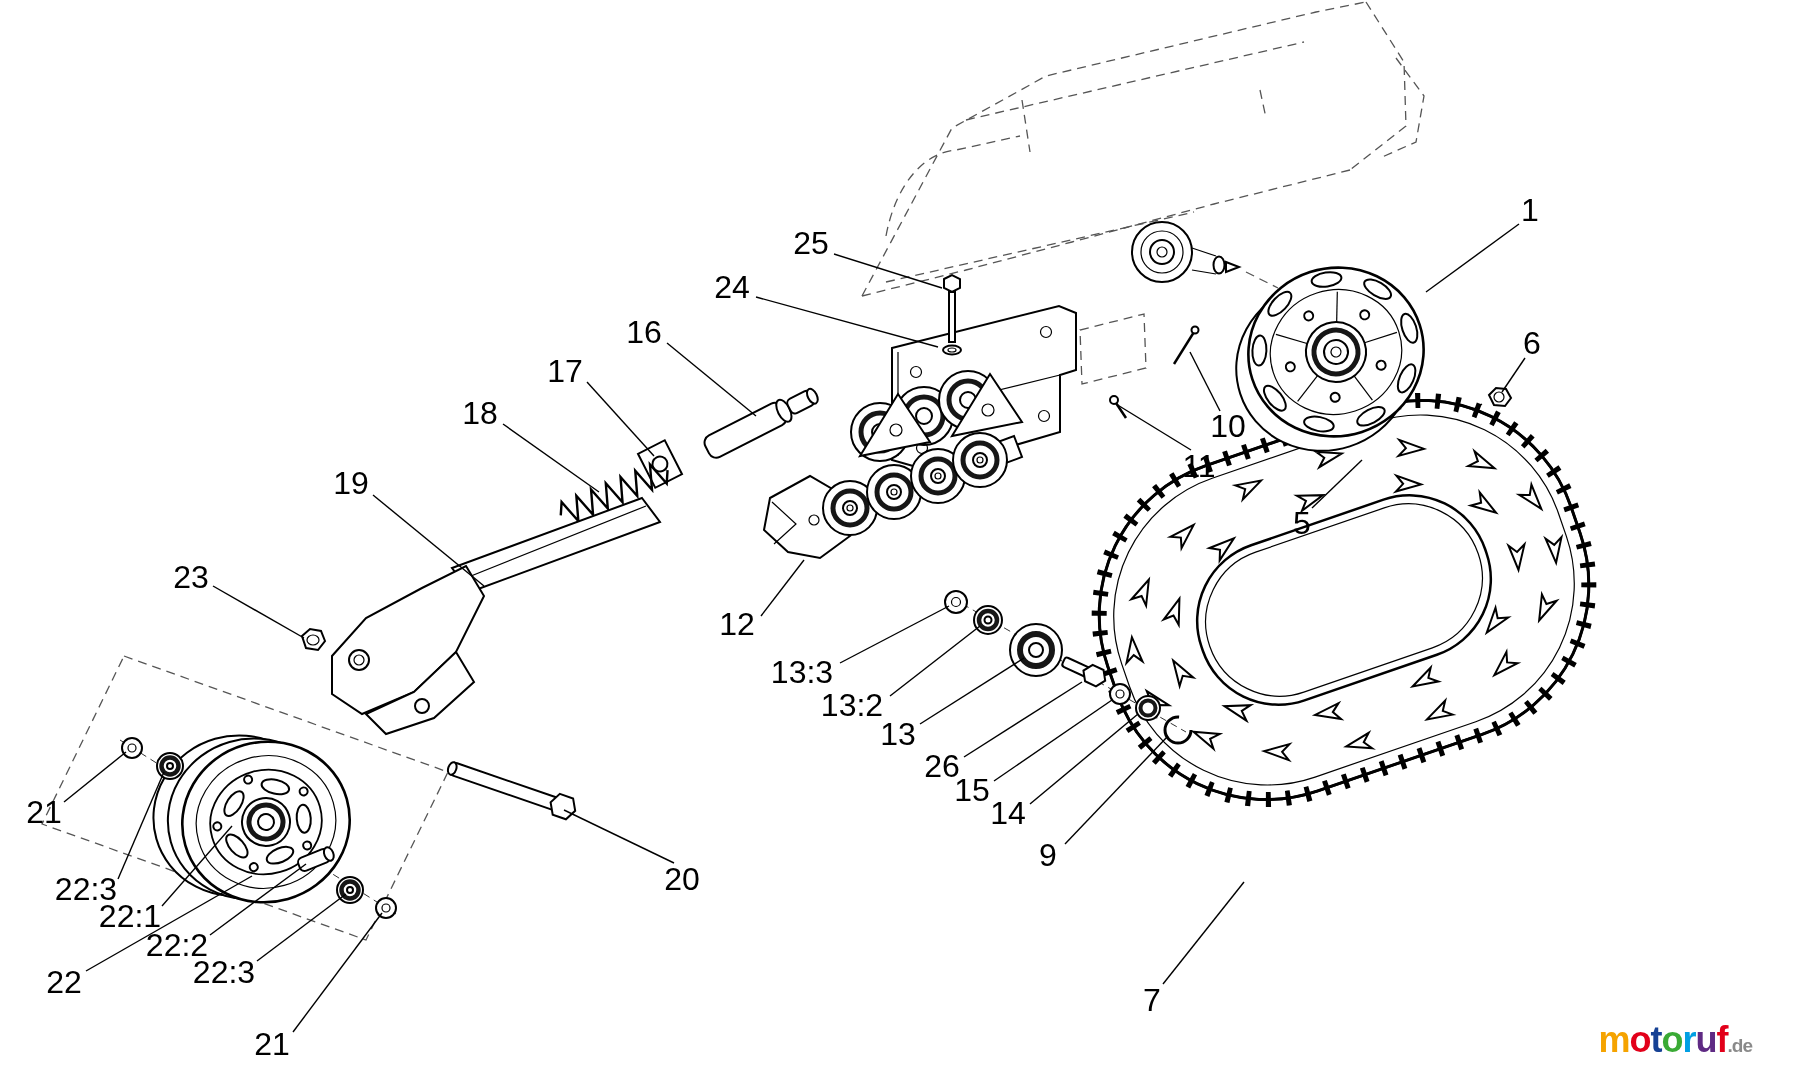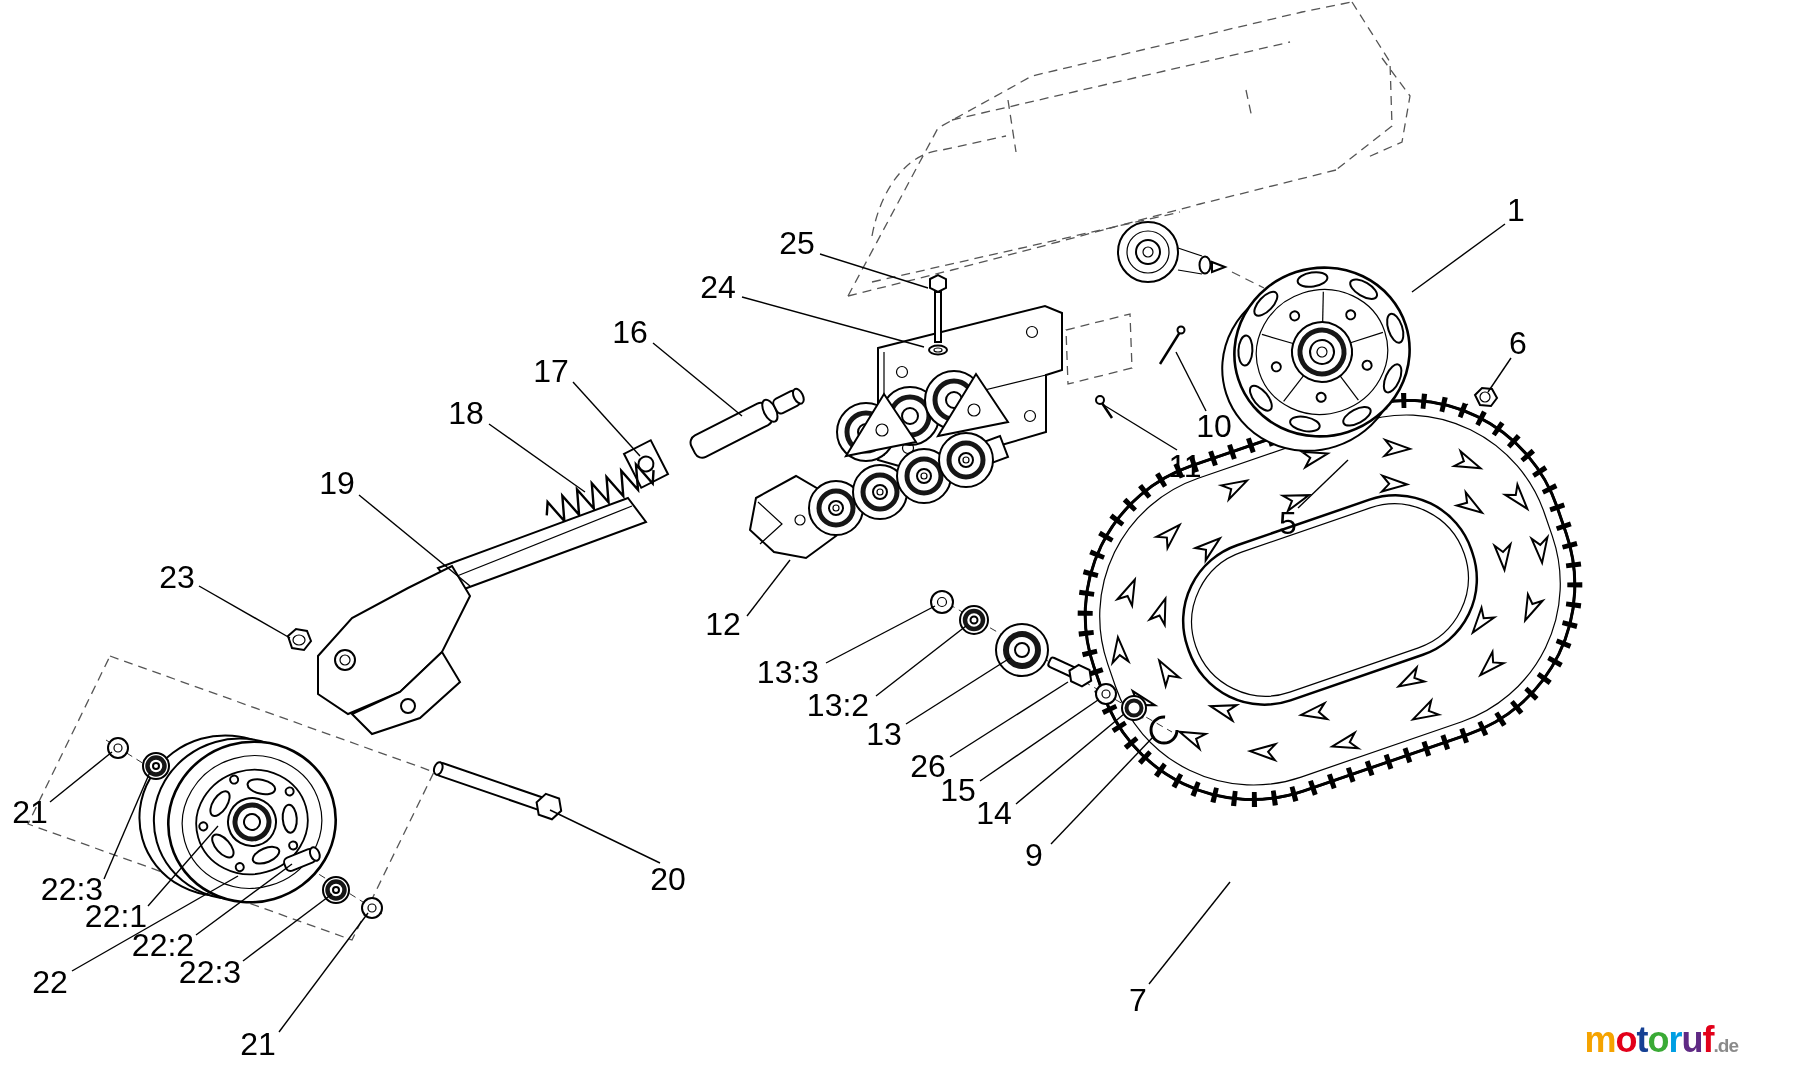--- a/index.html
+++ b/index.html
@@ -1,17 +1,17 @@
 <!DOCTYPE html>
 <html><head>
 <meta charset="utf-8">
 <style>
   html,body{margin:0;padding:0;background:#fff;}
   .stage{position:relative;width:1752px;height:1069px;background:#fff;overflow:hidden;
-         font-family:"Liberation Sans",sans-serif;}
+         font-family:"Liberation Sans",sans-serif;margin-left:14px;}
   .stage svg{position:absolute;left:0;top:0;}
   .part{fill:#fff;stroke:#000;stroke-width:2;}
   .part-thin{fill:none;stroke:#000;stroke-width:1.2;}
   .ring{fill:none;stroke:#161616;}
   .ghost{fill:none;stroke:#555;stroke-width:1.3;stroke-dasharray:9 6;}
   .axis{stroke:#333;stroke-width:1;stroke-dasharray:7 5;}
   .leader{stroke:#000;stroke-width:1.4;}
   .tread{fill:none;stroke:#000;stroke-width:15;stroke-dasharray:5 15;}
   .callout{font:400 32px "Liberation Sans",sans-serif;fill:#000;text-anchor:middle;}
   .wm{position:absolute;right:14px;bottom:8px;font-weight:700;font-size:36px;letter-spacing:-1px;

